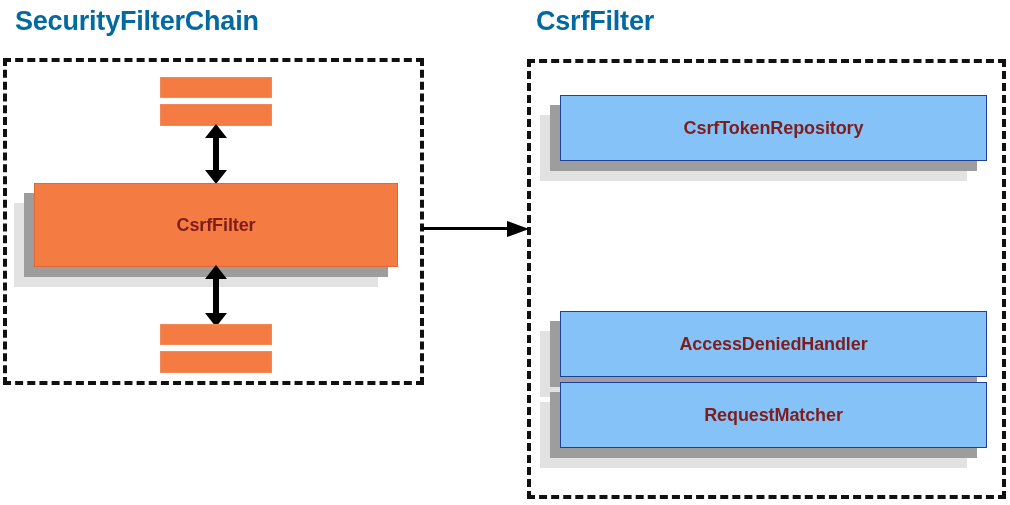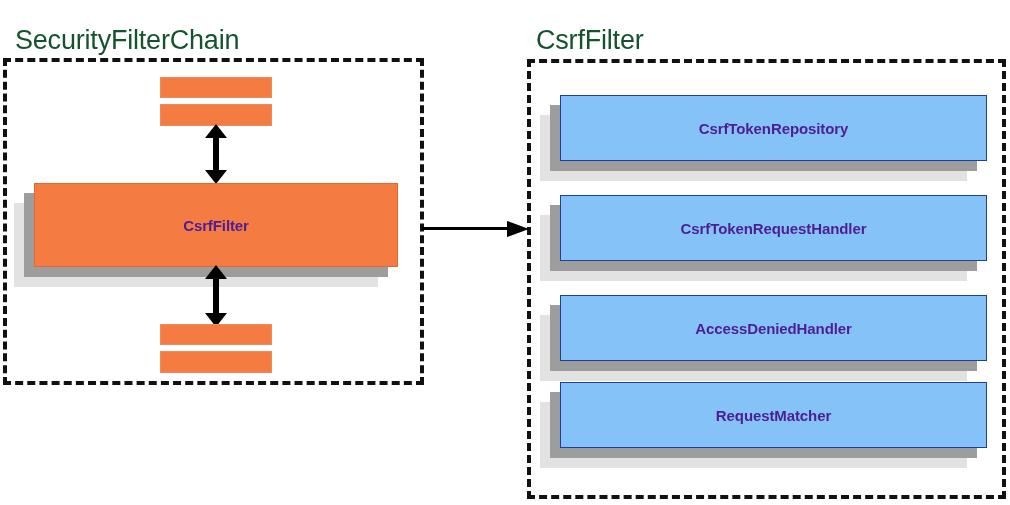--- a/index.html
+++ b/index.html
@@ -17,26 +17,25 @@
     width: 1010px;
     height: 505px;
     background: #ffffff;
     overflow: hidden;
   }
 
   
   .panel-title {
     position: absolute;
     font-size: 27px;
-    font-weight: normal;
-    color: #14532d;
+    font-weight: bold;
+    color: #0369a1;
     letter-spacing: -0.2px;
     white-space: nowrap;
     line-height: 1;
-    margin-top: 19px;
   }
   #title-left  { left: 15px;  top: 8px; }
   #title-right { left: 536px; top: 8px; }
 
   
   .dashed-box {
     position: absolute;
     box-sizing: border-box;
     background: transparent;
     border: 4px dashed #111111;
@@ -69,23 +68,23 @@
     background: #9d9d9d;
   }
   .stack .layer.front {
     left: 0; top: 0;
     width: 100%; height: 100%;
     display: flex;
     align-items: center;
     justify-content: center;
   }
   .stack .label {
-    font-size: 15px;
+    font-size: 18px;
     font-weight: bold;
-    color: #4c1d95;
+    color: #7f1d1d;
     white-space: nowrap;
     letter-spacing: -0.1px;
   }
 
   
   .stack.orange .layer.front {
     background: #f47b42;
     border: 1px solid #e06a30;
   }
   
@@ -165,21 +164,21 @@
   }
 
   
   .collab {
     left: 560px;
     width: 427px;
     height: 66px;
   }
   #comp-csrftokenrepository    { top: 95px;  }
   #comp-csrftokenrequesthandler{ top: 195px; }
-  #comp-accessdeniedhandler    { top: 295px; }
+  #comp-accessdeniedhandler    { top: 311px; }
   #comp-requestmatcher         { top: 382px; }
 </style>
 </head>
 <body>
 
 <div id="diagram">
 
   <div id="title-left" class="panel-title">SecurityFilterChain</div>
 
   <div id="title-right" class="panel-title">CsrfFilter</div>
@@ -220,27 +219,20 @@
   </div>
 
   <div id="comp-csrftokenrepository" class="stack blue collab">
     <div class="layer back"></div>
     <div class="layer mid"></div>
     <div class="layer front">
       <span class="label">CsrfTokenRepository</span>
     </div>
   </div>
 
-  <div id="comp-csrftokenrequesthandler" class="stack blue collab">
-    <div class="layer back"></div>
-    <div class="layer mid"></div>
-    <div class="layer front">
-      <span class="label">CsrfTokenRequestHandler</span>
-    </div>
-  </div>
 
   <div id="comp-accessdeniedhandler" class="stack blue collab">
     <div class="layer back"></div>
     <div class="layer mid"></div>
     <div class="layer front">
       <span class="label">AccessDeniedHandler</span>
     </div>
   </div>
 
   <div id="comp-requestmatcher" class="stack blue collab">

